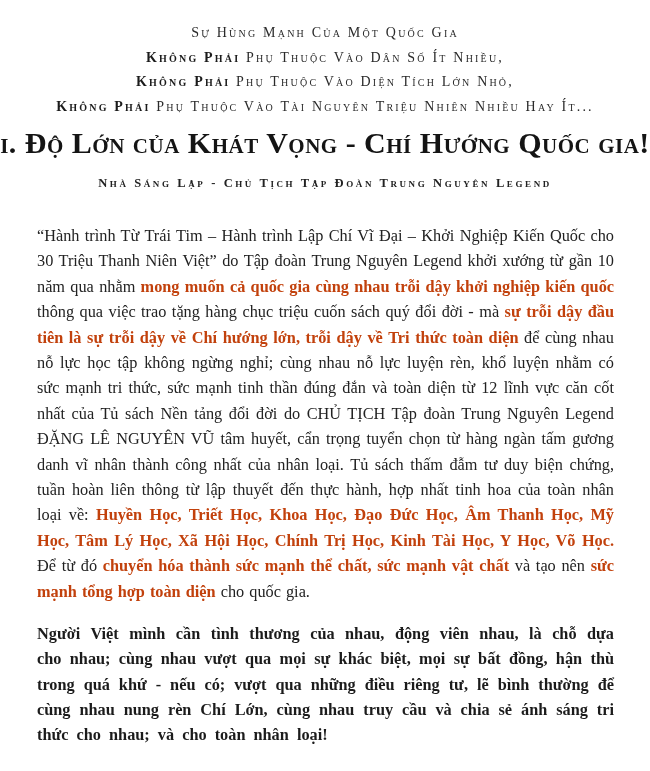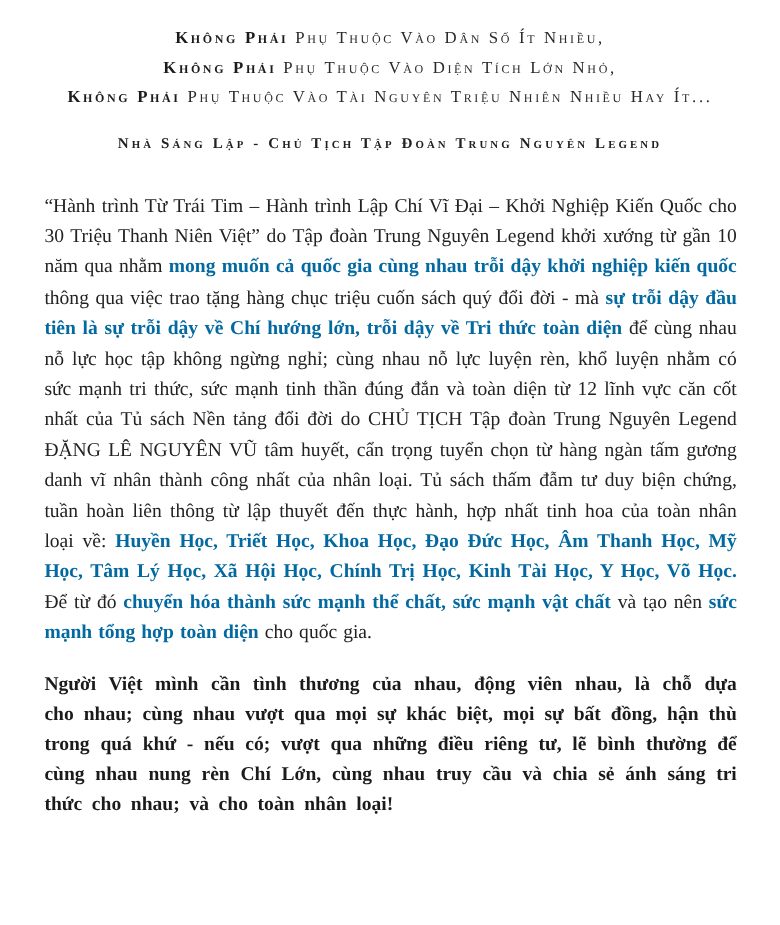--- a/index.html
+++ b/index.html
@@ -86,44 +86,46 @@
     padding: 0 36px 0 37px;
   }
   .body-paragraph {
     margin: 32px 0 0 0;
     font-size: 16.3px;
     line-height: 25.4px;
     text-align: justify;
     color: #222222;
     word-spacing: 1px;
   }
-  .body-paragraph .b { font-weight: bold; color: #0369a1; }
+  .body-paragraph .b { font-weight: bold; color: #c2410c; }
 
   .closing-paragraph {
     margin: 17px 0 0 0;
     font-weight: bold;
     font-size: 16.3px;
     line-height: 25.2px;
     text-align: justify;
     color: #1b1b1b;
     word-spacing: 4px;
   }
 </style>
 </head>
 <body>
 
 <div class="page">
 
   <header class="intro-block">
+    <p class="intro-line"><span>Sự Hùng Mạnh Của Một Quốc Gia</span></p>
     <p class="intro-line"><span class="b">Không Phải</span><span> Phụ Thuộc Vào Dân Số Ít Nhiều,</span></p>
     <p class="intro-line"><span class="b">Không Phải</span><span> Phụ Thuộc Vào Diện Tích Lớn Nhỏ,</span></p>
     <p class="intro-line"><span class="b">Không Phải</span><span> Phụ Thuộc Vào Tài Nguyên Triệu Nhiên Nhiều Hay Ít...</span></p>
   </header>
 
   <section class="headline-block">
+    <h1 class="headline-line">i. Độ Lớn của Khát Vọng - Chí Hướng Quốc gia!</h1>
   </section>
 
   <section class="founder-block">
     <p class="founder-title">Nhà Sáng Lập - Chủ Tịch Tập Đoàn Trung Nguyên Legend</p>
   </section>
 
   <section class="text-column">
     <p class="body-paragraph"><span>“Hành trình Từ Trái Tim – Hành trình Lập Chí Vĩ Đại – Khởi Nghiệp Kiến Quốc cho 30 Triệu Thanh Niên Việt” do Tập đoàn Trung Nguyên Legend khởi xướng từ gần 10 năm qua nhằm </span><span class="b">mong muốn cả quốc gia cùng nhau trỗi dậy khởi nghiệp kiến quốc</span><span> thông qua việc trao tặng hàng chục triệu cuốn sách quý đổi đời - mà </span><span class="b">sự trỗi dậy đầu tiên là sự trỗi dậy về Chí hướng lớn, trỗi dậy về Tri thức toàn diện</span><span> để cùng nhau nỗ lực học tập không ngừng nghỉ; cùng nhau nỗ lực luyện rèn, khổ luyện nhằm có sức mạnh tri thức, sức mạnh tinh thần đúng đắn và toàn diện từ 12 lĩnh vực căn cốt nhất của Tủ sách Nền tảng đổi đời do CHỦ TỊCH Tập đoàn Trung Nguyên Legend ĐẶNG LÊ NGUYÊN VŨ tâm huyết, cẩn trọng tuyển chọn từ hàng ngàn tấm gương danh vĩ nhân thành công nhất của nhân loại. Tủ sách thấm đẫm tư duy biện chứng, tuần hoàn liên thông từ lập thuyết đến thực hành, hợp nhất tinh hoa của toàn nhân loại về: </span><span class="b">Huyền Học, Triết Học, Khoa Học, Đạo Đức Học, Âm Thanh Học, Mỹ Học, Tâm Lý Học, Xã Hội Học, Chính Trị Học, Kinh Tài Học, Y Học, Võ Học.</span><span> Để từ đó </span><span class="b">chuyển hóa thành sức mạnh thể chất, sức mạnh vật chất</span><span> và tạo nên </span><span class="b">sức mạnh tổng hợp toàn diện</span><span> cho quốc gia.</span></p>
     <p class="closing-paragraph">Người Việt mình cần tình thương của nhau, động viên nhau, là chỗ dựa cho nhau; cùng nhau vượt qua mọi sự khác biệt, mọi sự bất đồng, hận thù trong quá khứ - nếu có; vượt qua những điều riêng tư, lẽ bình thường để cùng nhau nung rèn Chí Lớn, cùng nhau truy cầu và chia sẻ ánh sáng tri thức cho nhau; và cho toàn nhân loại!</p>
   </section>

